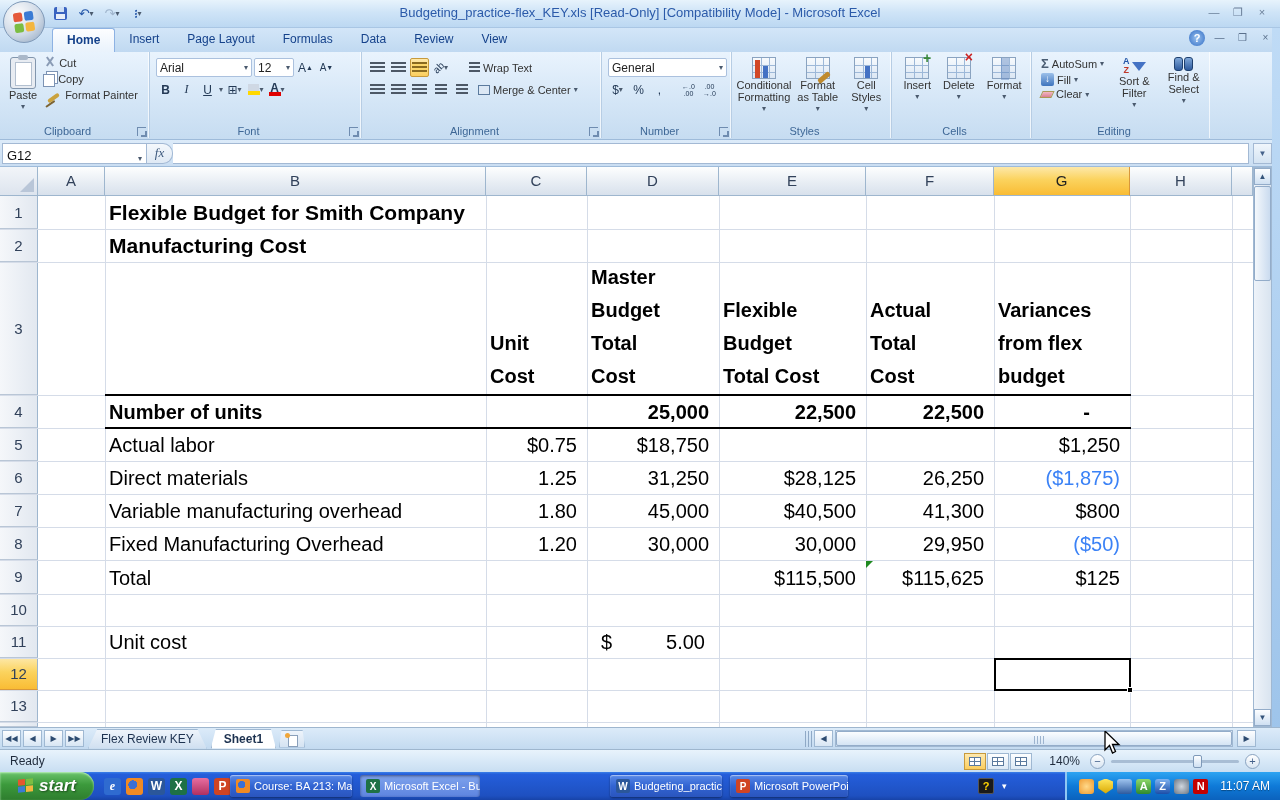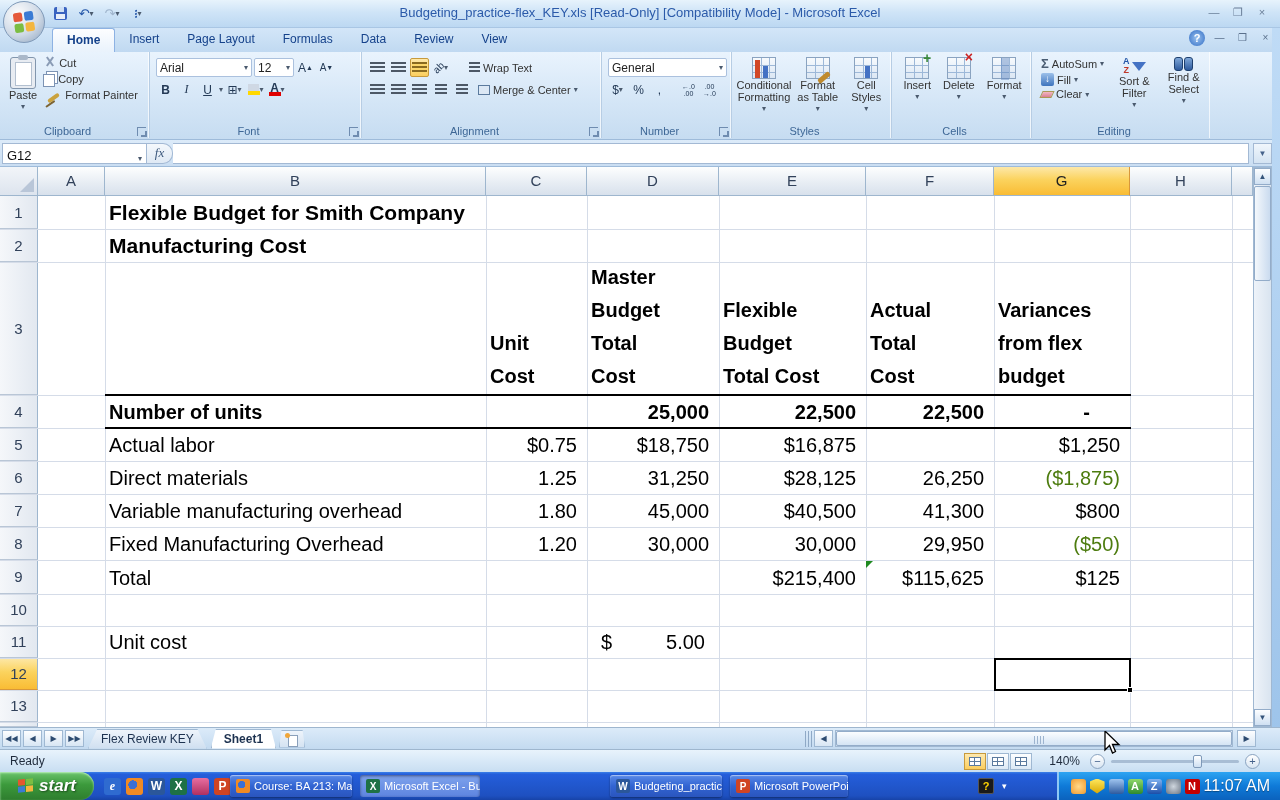--- a/index.html
+++ b/index.html
@@ -119,21 +119,21 @@
   .hline { position:absolute; left:0; right:0; height:1px; background:#d5dce8; }
   .blackline { position:absolute; left:105px; width:1026px; height:2px; background:#000; z-index:5;}
   .rowhead { grid-column:1; background:linear-gradient(to right,#f5f7fa,#e2e8f0); border-right:1px solid #9eb6ce;
     border-bottom:1px solid #b9c6d6; text-align:center; font-size:15px; color:#31415a;
     display:flex; align-items:center; justify-content:center; }
   .rowhead.sel { background:linear-gradient(#fde8a9,#fbd35e 45%,#f9bc34); border-bottom:1px solid #d8973a; }
   .cell { position:relative; z-index:2; font-size:20px; color:#000; display:flex; align-items:flex-end;
     padding:0 2px 4px 4px; white-space:nowrap; overflow:visible; line-height:24px;}
   .cell.b { font-weight:bold; }
   .cell.num { justify-content:flex-end; padding-right:10px; }
-  .cell.red { color:#4d7c0f; }
+  .cell.red { color:#3b82f6; }
   .head3 { white-space:pre-line; line-height:33px; padding-bottom:2px; font-weight:bold; }
   .acct { justify-content:space-between; padding-right:14px; padding-left:14px; }
   .dashcell { justify-content:flex-end; padding-right:40px; font-weight:bold; }
   .tri-green { position:absolute; left:0; top:1px; width:0; height:0;
     border-top:7px solid #1f8a1f; border-right:7px solid transparent; }
   #selcell { position:absolute; left:994px; top:462px; width:137px; height:33px; border:2.5px solid #000; z-index:6; background:#fff;}
   #selcell i { position:absolute; right:-4px; bottom:-4px; width:6px; height:6px; background:#000; border:1px solid #fff; }
 
   
   #vscroll { position:absolute; right:8px; top:167px; width:19px; height:560px;
@@ -197,21 +197,21 @@
   .tbtn-task { height:22px; border-radius:3px; display:flex; align-items:center; gap:4px; padding:0 6px;
     font-size:11px; color:#fff; background:linear-gradient(#5a8ae8,#3264d2 50%,#2a55be);
     box-shadow:inset 0 1px 1px rgba(255,255,255,.5),0 1px 2px rgba(0,0,0,.4); white-space:nowrap; overflow:hidden;}
   .tbtn-task.pressed { background:linear-gradient(#7fa3ec,#5d84e0); box-shadow:inset 0 1px 3px rgba(0,0,30,.5); }
   .ti { width:14px; height:14px; border-radius:2px; font-size:10px; font-weight:bold; color:#fff;
     display:flex; align-items:center; justify-content:center; flex:none;}
   #tray { position:absolute; right:0; top:0; height:28px; display:flex; align-items:center; gap:4px; padding:0 10px 0 12px;
     background:linear-gradient(#2da4f2,#0f7ad8 50%,#0b62bd); border-left:2px solid #8fc7f4; }
   .tri-ico { width:15px; height:15px; border-radius:3px; display:flex; align-items:center; justify-content:center;
     font-size:11px; font-weight:bold; color:#fff; }
-  #clock { color:#fff; font-size:16px; margin-left:0; text-shadow:0 1px 1px #084a85;}
+  #clock { color:#fff; font-size:12px; margin-left:8px; text-shadow:0 1px 1px #084a85;}
   .qmark { width:16px; height:16px; background:#1a1a1a; border:1px solid #555; color:#ffd400; font-weight:bold;
     font-size:11px; text-align:center; line-height:15px; border-radius:2px;}
 </style>
 </head>
 <body>
 
 <div id="titlebar">
   <div id="qat">
     <span class="qat-btn">
         <span class="floppy"></span>
@@ -576,21 +576,20 @@
 
   <div class="cell b" style="grid-column:3;grid-row:4">Number of units</div>
   <div class="cell b num" style="grid-column:5;grid-row:4">25,000</div>
   <div class="cell b num" style="grid-column:6;grid-row:4">22,500</div>
   <div class="cell b num" style="grid-column:7;grid-row:4">22,500</div>
   <div class="cell dashcell" style="grid-column:8;grid-row:4">-</div>
 
   <div class="cell" style="grid-column:3;grid-row:5">Actual labor</div>
   <div class="cell num" style="grid-column:4;grid-row:5">$0.75</div>
   <div class="cell num" style="grid-column:5;grid-row:5">$18,750</div>
-  <div class="cell num" style="grid-column:6;grid-row:5">$16,875</div>
   <div class="cell num" style="grid-column:8;grid-row:5">$1,250</div>
 
   <div class="cell" style="grid-column:3;grid-row:6">Direct materials</div>
   <div class="cell num" style="grid-column:4;grid-row:6">1.25</div>
   <div class="cell num" style="grid-column:5;grid-row:6">31,250</div>
   <div class="cell num" style="grid-column:6;grid-row:6">$28,125</div>
   <div class="cell num" style="grid-column:7;grid-row:6">26,250</div>
   <div class="cell num red" style="grid-column:8;grid-row:6">($1,875)</div>
 
   <div class="cell" style="grid-column:3;grid-row:7">Variable manufacturing overhead</div>
@@ -601,21 +600,21 @@
   <div class="cell num" style="grid-column:8;grid-row:7">$800</div>
 
   <div class="cell" style="grid-column:3;grid-row:8">Fixed Manufacturing Overhead</div>
   <div class="cell num" style="grid-column:4;grid-row:8">1.20</div>
   <div class="cell num" style="grid-column:5;grid-row:8">30,000</div>
   <div class="cell num" style="grid-column:6;grid-row:8">30,000</div>
   <div class="cell num" style="grid-column:7;grid-row:8">29,950</div>
   <div class="cell num red" style="grid-column:8;grid-row:8">($50)</div>
 
   <div class="cell" style="grid-column:3;grid-row:9">Total</div>
-  <div class="cell num" style="grid-column:6;grid-row:9">$215,400</div>
+  <div class="cell num" style="grid-column:6;grid-row:9">$115,500</div>
   <div class="cell num" style="grid-column:7;grid-row:9">
       <span class="tri-green"></span>
       <span>$115,625</span>
     </div>
   <div class="cell num" style="grid-column:8;grid-row:9">$125</div>
 
   <div class="cell" style="grid-column:3;grid-row:11">Unit cost</div>
   <div class="cell acct" style="grid-column:5;grid-row:11">
     <span>$</span>
     <span>5.00</span>

